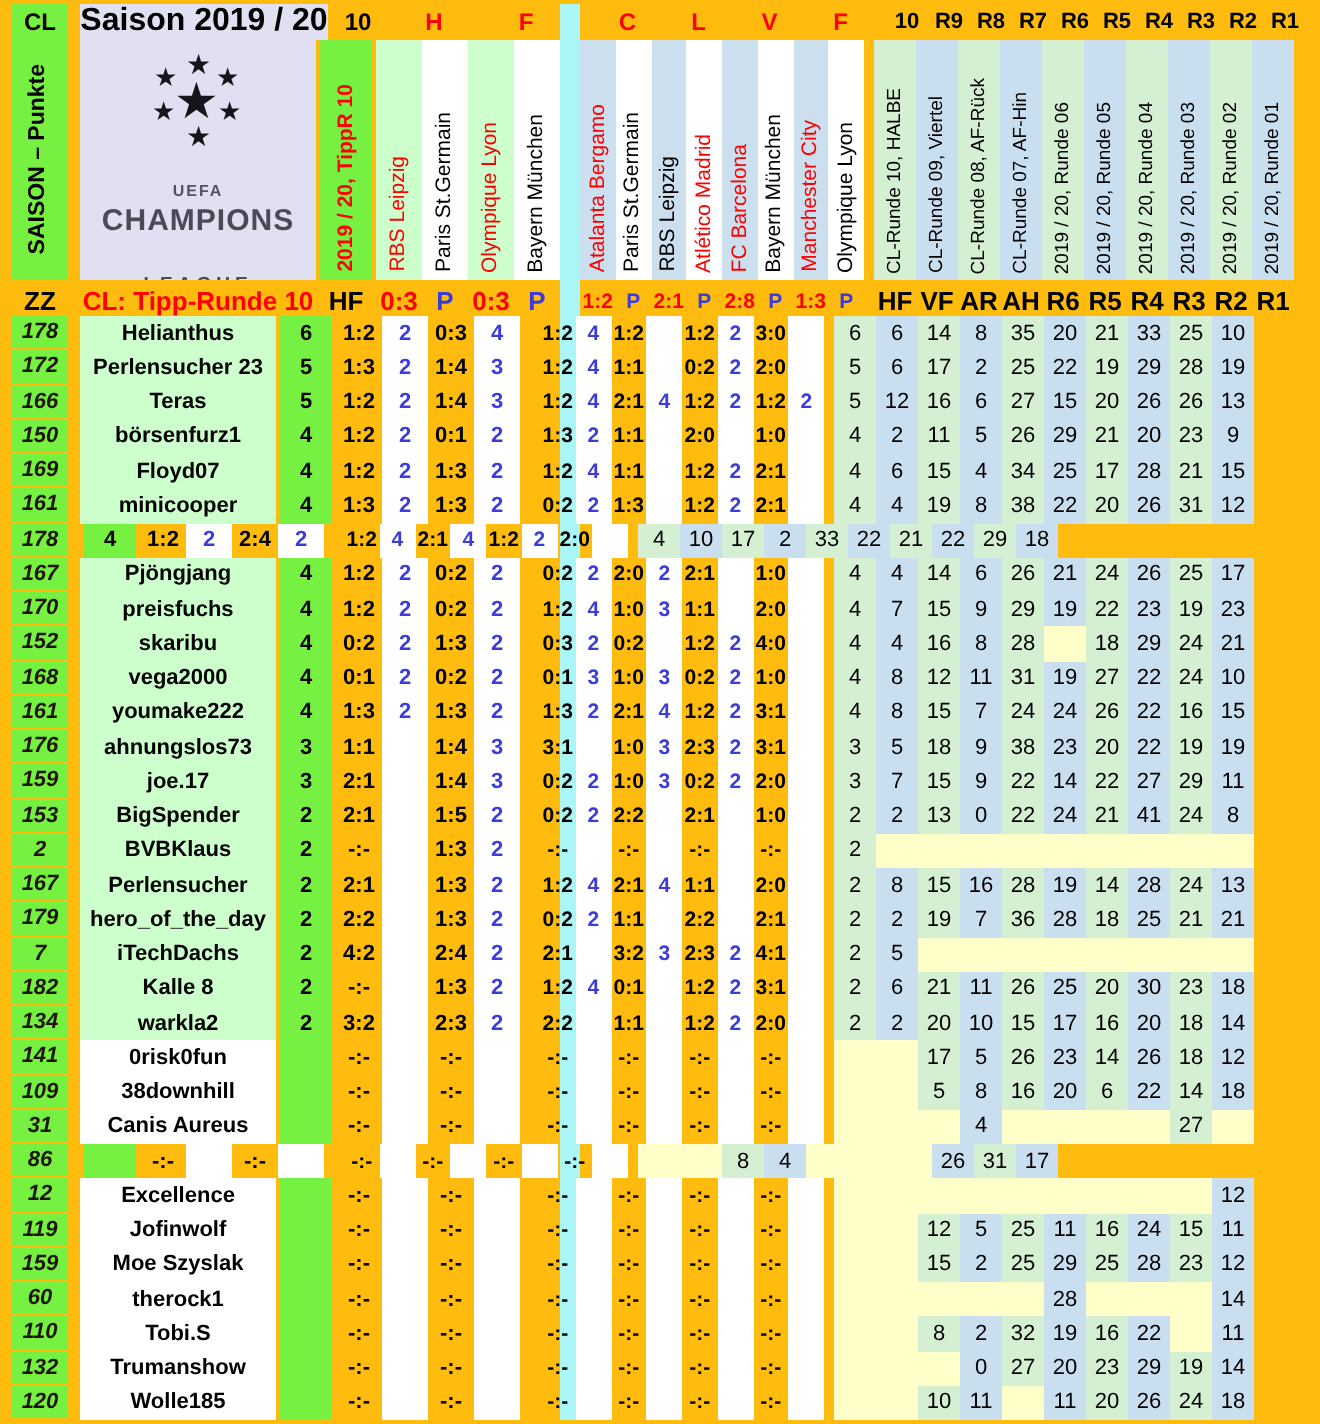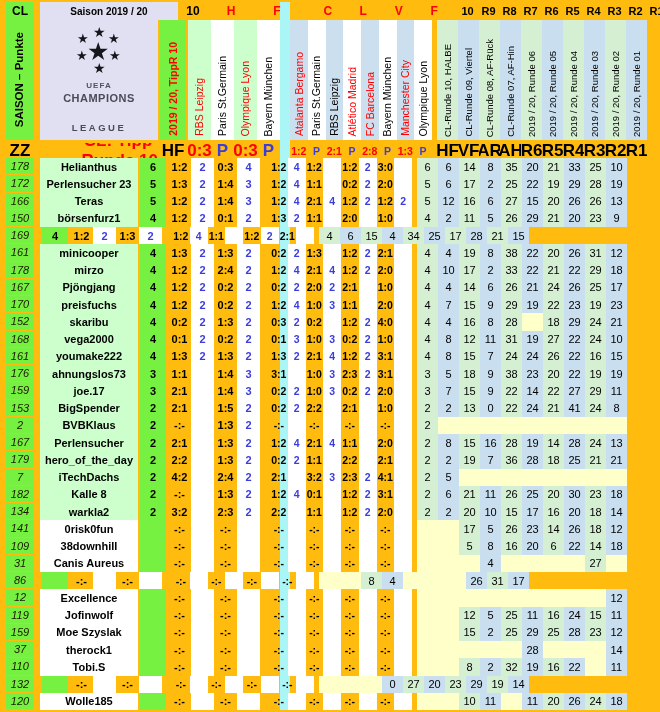--- a/index.html
+++ b/index.html
@@ -11,21 +11,21 @@
   .board{position:relative;width:660px;height:712px;background:var(--orange);
     font-family:"Liberation Sans",sans-serif;box-sizing:border-box;padding-top:2px;overflow:hidden;text-align:right;}
   .cyan-strip{position:absolute;left:280px;top:2px;width:10px;height:708px;background:var(--cyan);z-index:0;}
   .rowline{position:relative;z-index:1;display:flex;align-items:stretch;}
   .cell{flex:none;display:flex;align-items:center;justify-content:center;box-sizing:border-box;overflow:hidden;}
   .hwrap{display:flex;flex:none;align-items:stretch;}
   .sp2{flex:none;width:2px}.sp5{flex:none;width:5px}.sp6{flex:none;width:6px}.sp10{flex:none;width:10px}
   
   .top{height:18px;}
   .cl{width:28px;background:var(--bgreen);font-weight:bold;font-size:12px;}
-  .saison{width:138px;background:var(--lav);font-weight:bold;font-size:10px;}
+  .saison{width:124px;background:var(--lav);font-weight:bold;font-size:16px;}
   .ten{width:26px;font-weight:bold;font-size:12px;}
   .pairA{width:46px}.pairB{width:35.5px}
   .letter{color:var(--red);font-weight:bold;font-size:12px;}
   .c-r{width:21px;}
   .toplabel{font-weight:bold;font-size:11px;}
   
   .hdr{height:120px;}
   .leftv{width:28px;background:var(--bgreen);}
   .logo{width:118px;background:var(--lav);flex-direction:column;justify-content:flex-start;padding-top:8px;}
   .tippr{width:26px;background:var(--bgreen);align-items:flex-end;}
@@ -40,37 +40,37 @@
   .vtext.red{color:var(--red);}
   .ball{position:relative;width:56px;height:50px;flex:none;}
   .ball span{position:absolute;color:#15151b;line-height:1;}
   .st1{left:16px;top:11px;font-size:25px;}
   .st2{left:22px;top:-3px;font-size:14px;}
   .st3{left:37px;top:4px;font-size:13px;}
   .st4{left:38px;top:21px;font-size:13px;}
   .st5{left:22px;top:33px;font-size:14px;}
   .st6{left:5px;top:21px;font-size:13px;}
   .st7{left:6px;top:4px;font-size:13px;}
-  .uefa{font-size:8px;letter-spacing:1px;color:#52525e;margin-top:3px;font-weight:bold;}
-  .champ{font-size:11px;font-weight:bold;letter-spacing:.5px;color:#4b4b57;margin-top:2px;}
+  .uefa{font-size:8px;letter-spacing:1px;color:#52525e;margin-top:13px;font-weight:bold;}
+  .champ{font-size:15px;font-weight:bold;letter-spacing:.5px;color:#4b4b57;margin-top:2px;}
   .league{font-size:9.5px;letter-spacing:2.5px;color:#4b4b57;margin-top:18px;font-weight:bold;}
   
   .zz{height:15px;margin-top:3px;}
-  .zz .cell{font-weight:bold;font-size:17px;}
+  .zz .cell{font-weight:bold;font-size:13px;}
   .zzlab{width:28px;}
   .zztitle{width:118px;color:var(--red);font-size:12px;}
   .zzhf{width:26px;}
   .c-s{width:23px}.c-p{width:23px}.c-sb{width:17.75px}.c-pb{width:17.75px}
   .zz .c-sb,.zz .c-pb{font-size:10.5px;}
   .res{color:var(--red);}
   .pblue{color:var(--blue);}
   
   .trow{display:flex;height:17.25px;align-items:stretch;position:relative;z-index:1;}
   .trow .cell{font-size:11px;}
-  .rank{width:28px;background:var(--bgreen);font-weight:normal;font-style:italic;
+  .rank{width:28px;background:var(--bgreen);font-weight:bold;font-style:italic;
     border-bottom:1px solid var(--orange);color:#1c1603;}
   .name{width:98px;font-weight:bold;}
   .hfv{width:26px;background:var(--bgreen);font-weight:bold;}
   .tip{font-weight:bold;}
   .trow .c-sb,.trow .c-pb{font-size:10.5px;}
   .tp{color:var(--blue);font-weight:bold;}
   .rp{font-weight:normal;}
   .bg-pgreen{background:var(--pgreen)}.bg-white{background:#ffffff}.bg-pblue{background:var(--pblue)}
   .bg-cgreen{background:var(--cgreen)}.bg-cblue{background:var(--cblue)}.bg-yellow{background:var(--pyellow)}
 </style>
@@ -381,20 +381,21 @@
         <div class="cell c-r rp bg-cblue">29</div>
         <div class="cell c-r rp bg-cgreen">21</div>
         <div class="cell c-r rp bg-cblue">20</div>
         <div class="cell c-r rp bg-cgreen">23</div>
         <div class="cell c-r rp bg-cblue">9</div>
       </div>
       <div class="trow">
         <div class="sp6"></div>
         <div class="cell rank">169</div>
         <div class="sp6"></div>
+        <div class="cell name bg-pgreen">Floyd07</div>
         <div class="sp2"></div>
         <div class="cell hfv">4</div>
         <div class="sp2"></div>
         <div class="cell tip c-s">1:2</div>
         <div class="cell tp bg-white c-p">2</div>
         <div class="cell tip c-s">1:3</div>
         <div class="cell tp bg-white c-p">2</div>
         <div class="sp10"></div>
         <div class="cell tip c-sb">1:2</div>
         <div class="cell tp bg-white c-pb">4</div>
@@ -446,21 +447,20 @@
         <div class="cell c-r rp bg-cblue">22</div>
         <div class="cell c-r rp bg-cgreen">20</div>
         <div class="cell c-r rp bg-cblue">26</div>
         <div class="cell c-r rp bg-cgreen">31</div>
         <div class="cell c-r rp bg-cblue">12</div>
       </div>
       <div class="trow">
         <div class="sp6"></div>
         <div class="cell rank">178</div>
         <div class="sp6"></div>
-        <div class="cell name bg-pgreen">mirzo</div>
         <div class="sp2"></div>
         <div class="cell hfv">4</div>
         <div class="sp2"></div>
         <div class="cell tip c-s">1:2</div>
         <div class="cell tp bg-white c-p">2</div>
         <div class="cell tip c-s">2:4</div>
         <div class="cell tp bg-white c-p">2</div>
         <div class="sp10"></div>
         <div class="cell tip c-sb">1:2</div>
         <div class="cell tp bg-white c-pb">4</div>
@@ -1169,21 +1169,21 @@
         <div class="cell c-r rp bg-cblue">2</div>
         <div class="cell c-r rp bg-cgreen">25</div>
         <div class="cell c-r rp bg-cblue">29</div>
         <div class="cell c-r rp bg-cgreen">25</div>
         <div class="cell c-r rp bg-cblue">28</div>
         <div class="cell c-r rp bg-cgreen">23</div>
         <div class="cell c-r rp bg-cblue">12</div>
       </div>
       <div class="trow">
         <div class="sp6"></div>
-        <div class="cell rank">37</div>
+        <div class="cell rank">60</div>
         <div class="sp6"></div>
         <div class="cell name bg-white">therock1</div>
         <div class="sp2"></div>
         <div class="cell hfv"></div>
         <div class="sp2"></div>
         <div class="cell tip c-s">-:-</div>
         <div class="cell tp bg-white c-p"></div>
         <div class="cell tip c-s">-:-</div>
         <div class="cell tp bg-white c-p"></div>
         <div class="sp10"></div>
@@ -1237,20 +1237,21 @@
         <div class="cell c-r rp bg-cblue">19</div>
         <div class="cell c-r rp bg-cgreen">16</div>
         <div class="cell c-r rp bg-cblue">22</div>
         <div class="cell c-r rp bg-yellow"></div>
         <div class="cell c-r rp bg-cblue">11</div>
       </div>
       <div class="trow">
         <div class="sp6"></div>
         <div class="cell rank">132</div>
         <div class="sp6"></div>
+        <div class="cell name bg-white">Trumanshow</div>
         <div class="sp2"></div>
         <div class="cell hfv"></div>
         <div class="sp2"></div>
         <div class="cell tip c-s">-:-</div>
         <div class="cell tp bg-white c-p"></div>
         <div class="cell tip c-s">-:-</div>
         <div class="cell tp bg-white c-p"></div>
         <div class="sp10"></div>
         <div class="cell tip c-sb">-:-</div>
         <div class="cell tp bg-white c-pb"></div>

